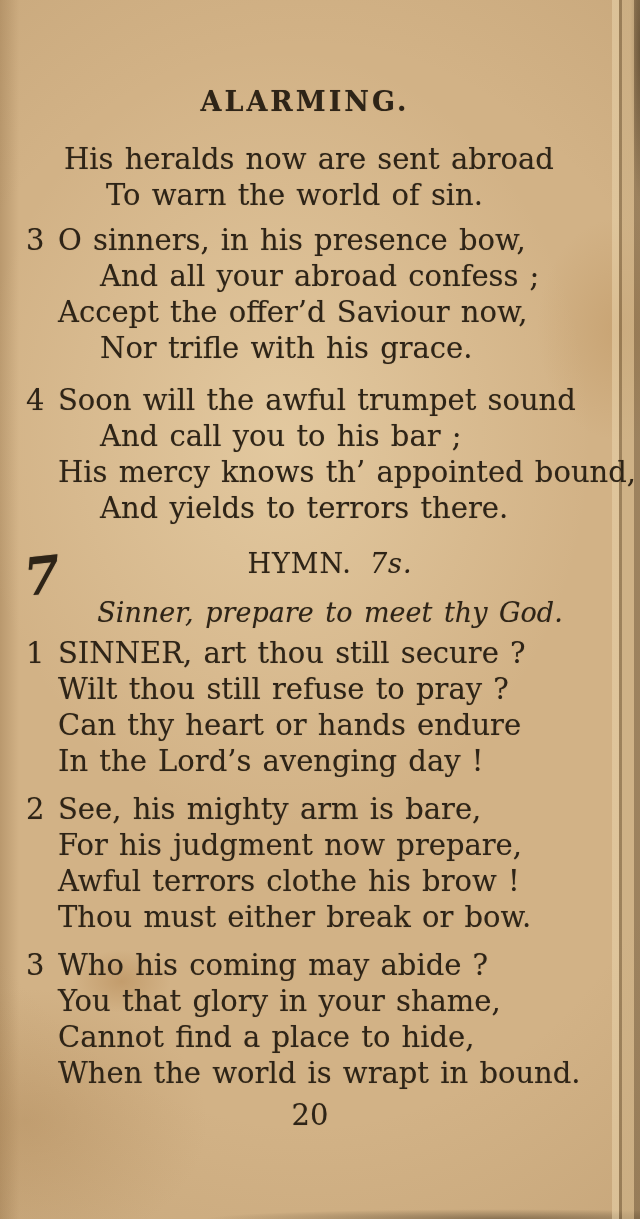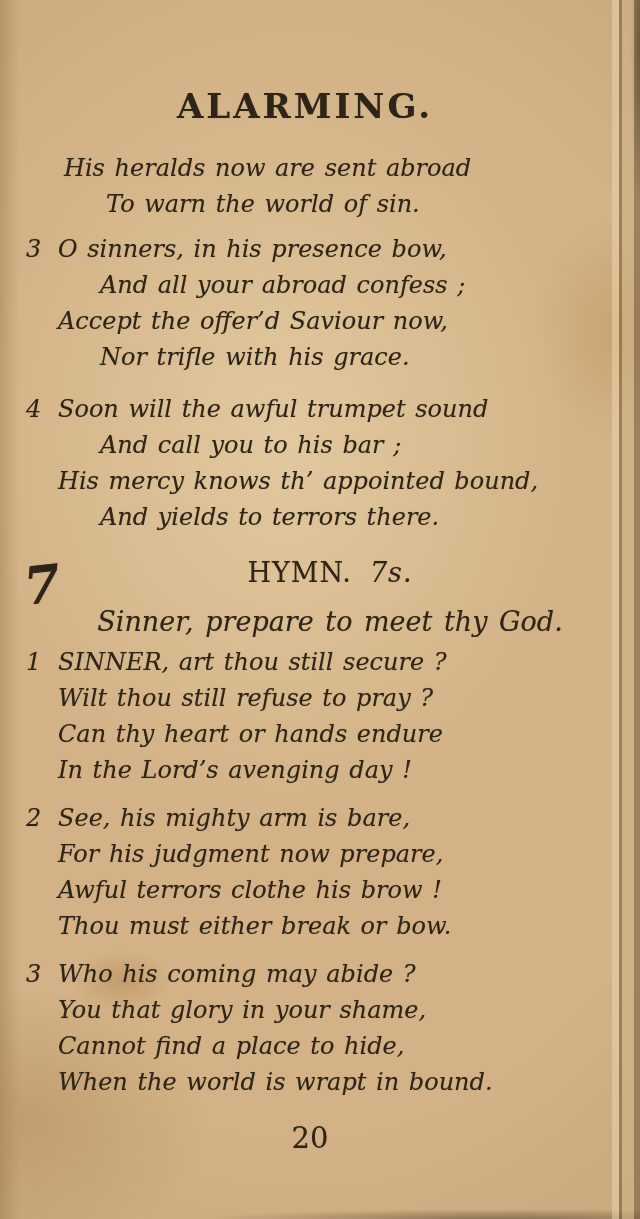--- a/index.html
+++ b/index.html
@@ -42,33 +42,32 @@
 
   .page {
     position: relative;
     width: 100%;
     height: 100%;
     padding-top: 86px;
   }
 
   .running-head {
     text-align: center;
-    font-size: 34px;
+    font-size: 27px;
     font-weight: bold;
     letter-spacing: 3px;
     margin-right: 30px;
   }
 
   .stanza {
     position: relative;
     padding-left: 58px;
-    font-size: 24px;
+    font-size: 29px;
     line-height: 36px;
     word-spacing: 2px;
-    font-style: italic;
   }
 
   .stanza .verse-num {
     position: absolute;
     left: 26px;
     top: 0;
   }
 
   .line { white-space: nowrap; }
   .line.indent { padding-left: 42px; }
@@ -107,21 +106,21 @@
     word-spacing: 3px;
   }
 
   .hymn-stanza-1 { margin-top: 7px; }
   .hymn-stanza-2 { margin-top: 12px; }
   .hymn-stanza-3 { margin-top: 12px; }
 
   .page-number {
     text-align: center;
     font-size: 29px;
-    margin-top: 21px;
+    margin-top: 7px;
     margin-right: 20px;
   }
 
   
   .stanza, .running-head, .hymn-header, .page-number {
     text-shadow: 0 0 1px rgba(62,48,30,0.35);
   }
 </style>
 </head>
 <body>

